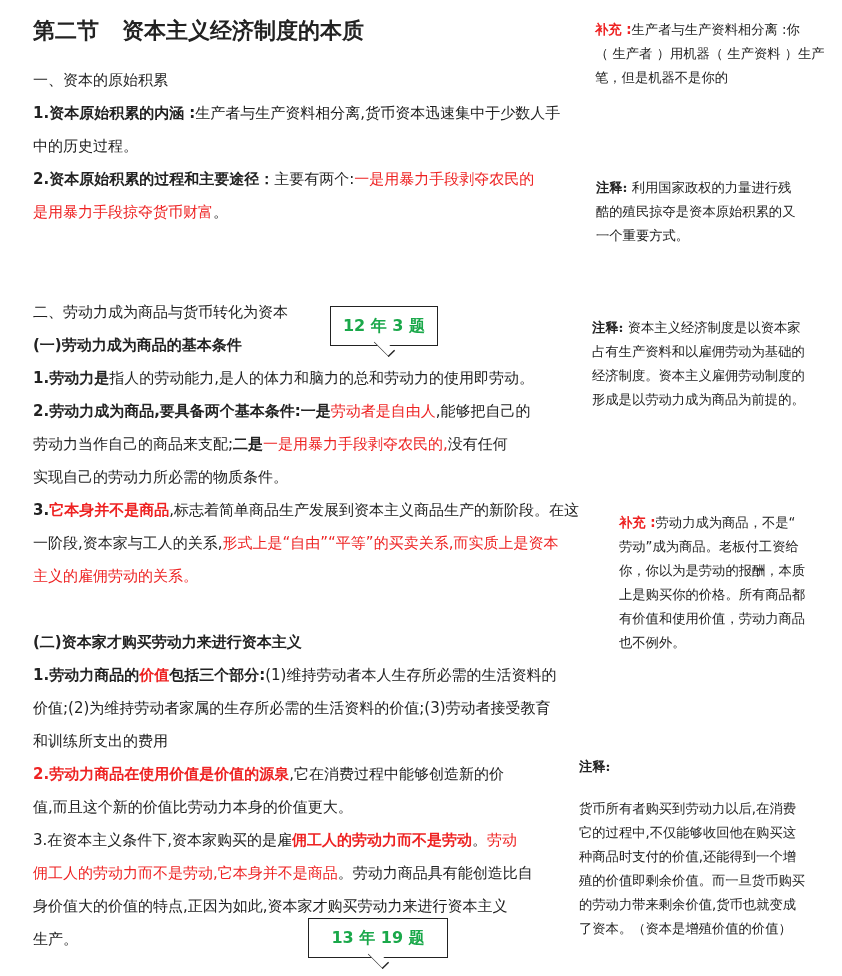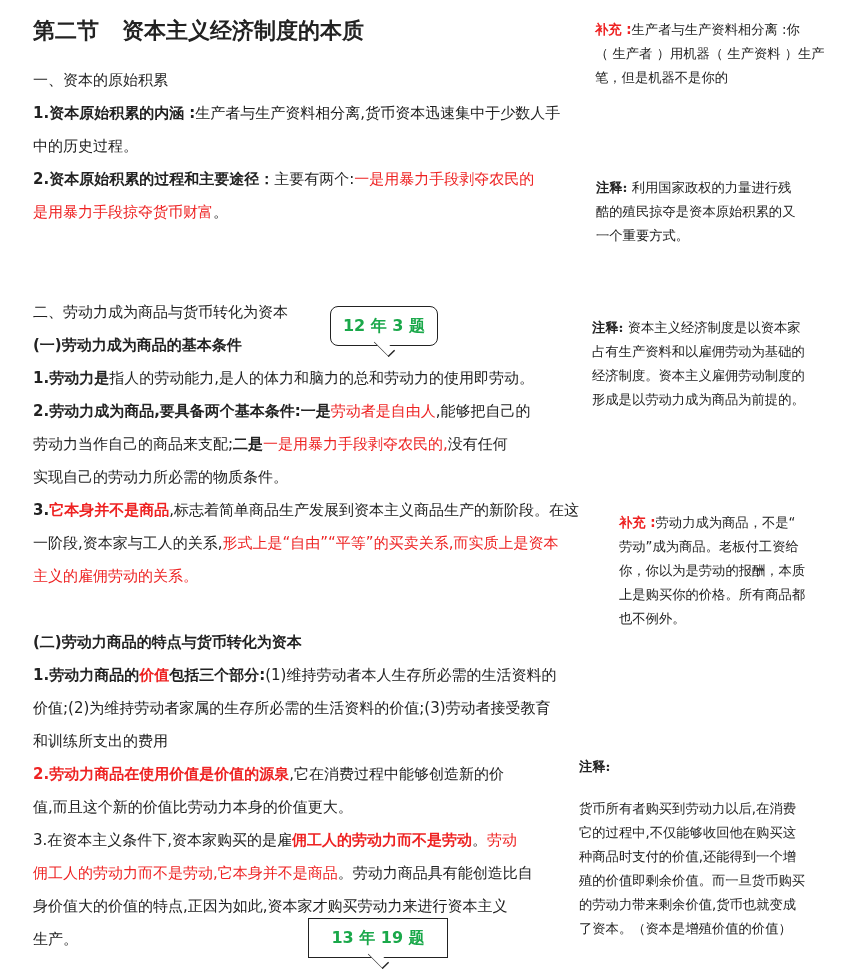--- a/index.html
+++ b/index.html
@@ -66,41 +66,41 @@
   <div class="line">
     <span class="b">3.</span><span class="b r">它本身并不是商品</span><span>,标志着简单商品生产发展到资本主义商品生产的新阶段。在这</span>
   </div>
   <div class="line">
     <span>一阶段,资本家与工人的关系,</span><span class="r">形式上是“自由”“平等”的买卖关系,而实质上是资本</span>
   </div>
   <div class="line r">主义的雇佣劳动的关系。</div>
 </div>
 
 <div class="abs main" style="top:626px;">
-  <div class="line b">(二)劳动力商品的特点与货币转化为资本</div>
+  <div class="line b">(二)资本家才购买劳动力来进行资本主义</div>
   <div class="line">
     <span class="b">1.劳动力商品的</span><span class="b r">价值</span><span class="b">包括三个部分:</span><span>(1)维持劳动者本人生存所必需的生活资料的</span>
   </div>
   <div class="line">价值;(2)为维持劳动者家属的生存所必需的生活资料的价值;(3)劳动者接受教育</div>
   <div class="line">和训练所支出的费用</div>
   <div class="line">
     <span class="b r">2.劳动力商品在使用价值是价值的源泉</span><span>,它在消费过程中能够创造新的价</span>
   </div>
   <div class="line">值,而且这个新的价值比劳动力本身的价值更大。</div>
   <div class="line">
     <span>3.在资本主义条件下,资本家购买的是雇</span><span class="b r">佣工人的劳动力而不是劳动</span><span>。</span><span class="r">劳动</span>
   </div>
   <div class="line">
     <span class="r">佣工人的劳动力而不是劳动,它本身并不是商品</span><span>。劳动力商品具有能创造比自</span>
   </div>
   <div class="line">身价值大的价值的特点,正因为如此,资本家才购买劳动力来进行资本主义</div>
   <div class="line">生产。</div>
 </div>
 
-<div class="abs callout" style="left:330px; top:306px; width:108px; height:40px; line-height:38px;border-radius:8px;">
+<div class="abs callout" style="left:330px; top:306px; width:108px; height:40px; line-height:38px;">
   <span class="txt">12 年 3 题</span>
   <span class="tail"></span>
 </div>
 <div class="abs callout" style="left:308px; top:918px; width:140px; height:40px; line-height:38px;">
   <span class="txt">13 年 19 题</span>
   <span class="tail"></span>
 </div>
 
 <div class="abs note" style="left:595px; top:18px; width:240px;">
   <div><span class="lblr">补充 :</span><span>生产者与生产资料相分离 :你</span></div>
@@ -119,20 +119,21 @@
   <div>占有生产资料和以雇佣劳动为基础的</div>
   <div>经济制度。资本主义雇佣劳动制度的</div>
   <div>形成是以劳动力成为商品为前提的。</div>
 </div>
 
 <div class="abs note" style="left:619px; top:511px; width:215px;">
   <div><span class="lblr">补充 :</span><span>劳动力成为商品，不是“</span></div>
   <div>劳动”成为商品。老板付工资给</div>
   <div>你，你以为是劳动的报酬，本质</div>
   <div>上是购买你的价格。所有商品都</div>
+  <div>有价值和使用价值，劳动力商品</div>
   <div>也不例外。</div>
 </div>
 
 <div class="abs note" style="left:579px; top:755px; width:260px;">
   <div class="lbl">注释:</div>
   <div style="height:18px;"></div>
   <div>货币所有者购买到劳动力以后,在消费</div>
   <div>它的过程中,不仅能够收回他在购买这</div>
   <div>种商品时支付的价值,还能得到一个增</div>
   <div>殖的价值即剩余价值。而一旦货币购买</div>

